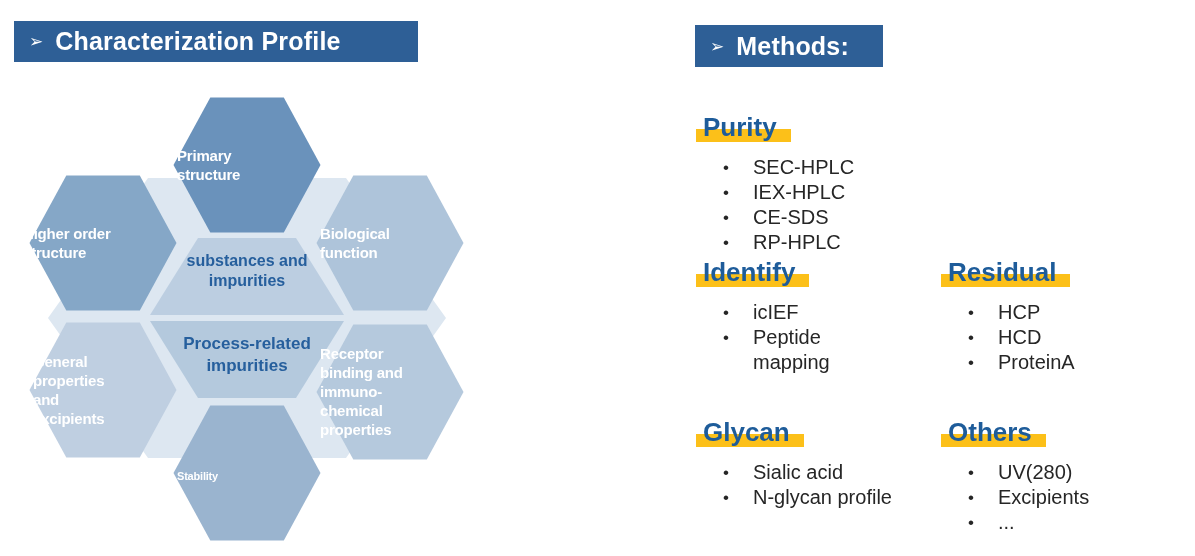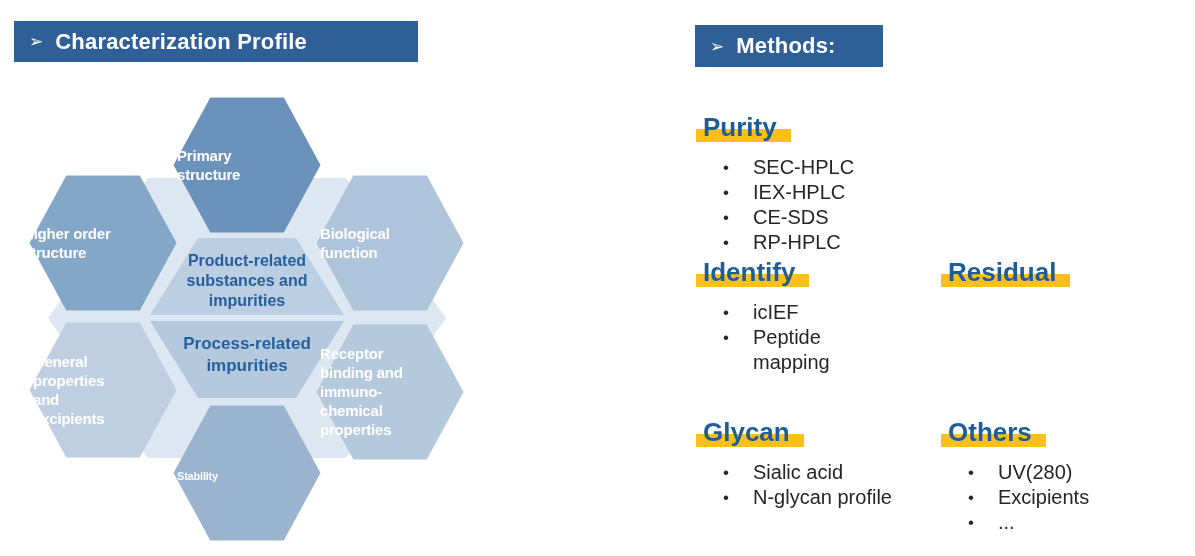--- a/index.html
+++ b/index.html
@@ -19,21 +19,21 @@
     position: absolute;
     background: #2e5f96;
     color: #ffffff;
     display: flex;
     align-items: center;
     font-weight: bold;
   }
   .banner-left  { left: 14px;  top: 21px; width: 404px; height: 41px; }
   .banner-right { left: 695px; top: 25px; width: 188px; height: 42px; }
   .banner .arrow { font-size: 17px; margin: 0 12px 0 15px; font-weight: normal; }
-  .banner .banner-title { font-size: 22px; letter-spacing: 0.2px; }
+  .banner .banner-title { font-size: 25px; letter-spacing: 0.2px; }
 
   
   .hex-svg { position: absolute; left: 0; top: 0; }
 
   .hex-label {
     position: absolute;
     color: #ffffff;
     font-weight: bold;
     font-size: 15px;
     line-height: 19px;
@@ -148,21 +148,20 @@
     <span>immuno-</span>
     <span>chemical</span>
     <span>properties</span>
   </div>
 
   <div class="hex-label hex-label-stability" style="left:177px; top:467px; width:140px;">
     <span>Stability</span>
   </div>
 
   <div class="center-label center-label-product" style="left:157px; top:251px; width:180px;">
-    <span>Product-related</span>
     <span>substances and</span>
     <span>impurities</span>
   </div>
 
   <div class="center-label center-label-process" style="left:157px; top:333px; width:180px;">
     <span>Process-related</span>
     <span>impurities</span>
   </div>
 
   <div class="method-section" style="left:703px; top:112px; width:230px;">
@@ -185,20 +184,25 @@
     <ul class="method-list">
       <li>icIEF</li>
       <li>Peptide mapping</li>
     </ul>
   </div>
 
   <div class="method-section" style="left:948px; top:257px; width:230px;">
     <div class="method-title">
       <span class="hl">Residual</span>
     </div>
+    <ul class="method-list">
+      <li>HCP</li>
+      <li>HCD</li>
+      <li>ProteinA</li>
+    </ul>
   </div>
 
   <div class="method-section" style="left:703px; top:417px; width:270px;">
     <div class="method-title">
       <span class="hl">Glycan</span>
     </div>
     <ul class="method-list">
       <li>Sialic acid</li>
       <li>N-glycan profile</li>
     </ul>

